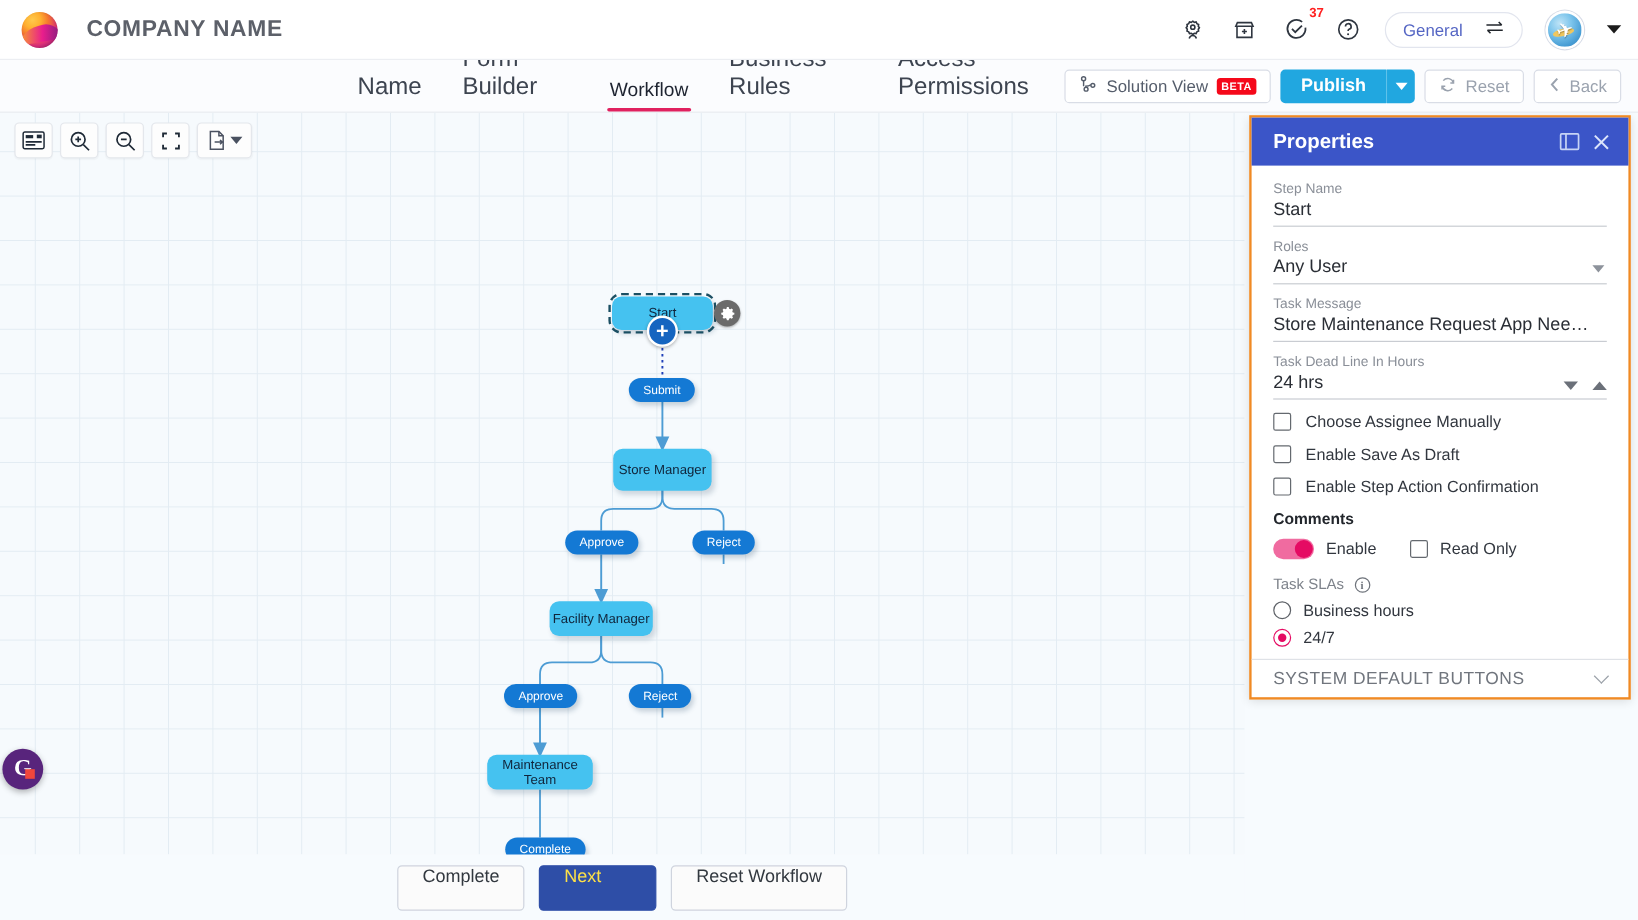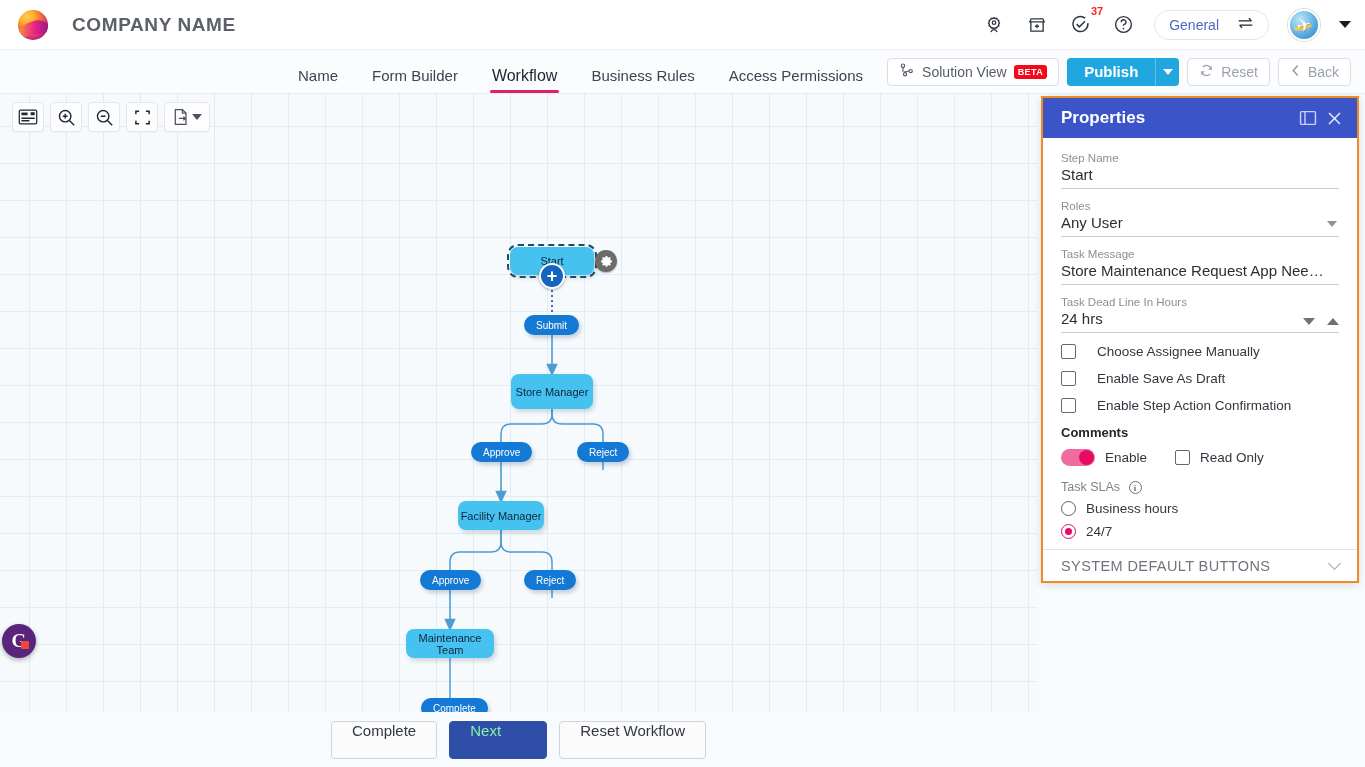--- a/index.html
+++ b/index.html
@@ -72,21 +72,21 @@
     border-top:7px solid #1b1b1b; cursor:pointer;
   }
   
   .tabbar {
     height:44px; display:flex; align-items:center;
     background:#fbfcfe; border-bottom:1px solid #e8ebf1;
     position:relative; z-index:20;
   }
   .tabs { display:flex; align-items:flex-end; gap:34px; margin-left:298px; height:100%; }
   .tab {
-    font-size:15px; color:#3d4450; cursor:pointer; padding-bottom:9px;
+    font-size:20px; color:#3d4450; cursor:pointer; padding-bottom:9px;
     position:relative; align-self:flex-end;
   }
   .tab.active { font-size:16px; color:#1d2330; padding-bottom:8px;text-align:center; }
   .tab.active:after {
     content:""; position:absolute; left:-2px; right:-2px; bottom:0;
     height:3px; background:#e0215f; border-radius:2px;
   }
   .tab-actions { margin-left:auto; display:flex; align-items:center; gap:8px; padding-right:14px; }
   .btn {
     height:28px; border:1px solid #d9dde6; background:#fff; border-radius:4px;
@@ -175,21 +175,21 @@
   .footer-actions {
     position:absolute; left:0; top:618px; width:1037px; height:55px;
     display:flex; align-items:center; justify-content:center; gap:12px;
     background:#f7fbfe;
   }
   .fbtn {
     height:38px; min-width:98px; padding:0 20px; border-radius:4px;
     border:1px solid #cfd4de; background:#fbfbfb; color:#32383f;
     font-size:15px; cursor:pointer;
   }
-  .fbtn.primary { background:#2e4ea7; border-color:#2e4ea7; color:#86efac; }
+  .fbtn.primary { background:#2e4ea7; border-color:#2e4ea7; color:#fde047; }
   
   .props {
     position:absolute; right:6px; top:2px; width:318px;
     border:2px solid #f08a24; background:#fff; z-index:15;
     box-shadow:0 2px 8px rgba(0,0,0,.12);
   }
   .props-head {
     background:#3b55c8; height:40px; display:flex; align-items:center;
     padding:0 10px 0 18px; color:#fff;
   }
@@ -201,21 +201,21 @@
   .field-value { font-size:15px; color:#2a2e35; }
   .field .sel-caret {
     position:absolute; right:2px; bottom:9px;
     width:0;height:0;border-left:5px solid transparent;border-right:5px solid transparent;
     border-top:6px solid #8d929b; cursor:pointer;
   }
   .spin { position:absolute; right:0; bottom:7px; display:flex; gap:12px; }
   .spin i { width:0;height:0;border-left:6px solid transparent;border-right:6px solid transparent; cursor:pointer; display:block;}
   .spin i.dn { border-top:7px solid #6b7079; }
   .spin i.up { border-bottom:7px solid #6b7079; }
-  .chk-row { display:flex; align-items:center; gap:21px; margin-bottom:12px; cursor:pointer; }
+  .chk-row { display:flex; align-items:center; gap:12px; margin-bottom:12px; cursor:pointer; }
   .chk {
     width:15px; height:15px; border:1.6px solid #64696f; border-radius:2px; background:#fff; flex:none;
   }
   .chk-label { font-size:13.5px; color:#32373f; }
   .section-label { font-size:13px; font-weight:bold; color:#22262c; margin:4px 0 9px 0; }
   .toggle-row { display:flex; align-items:center; gap:10px; margin-bottom:14px; }
   .toggle {
     width:34px; height:17px; border-radius:9px; background:#f06ba0; position:relative; cursor:pointer; flex:none;
   }
   .toggle:after{

